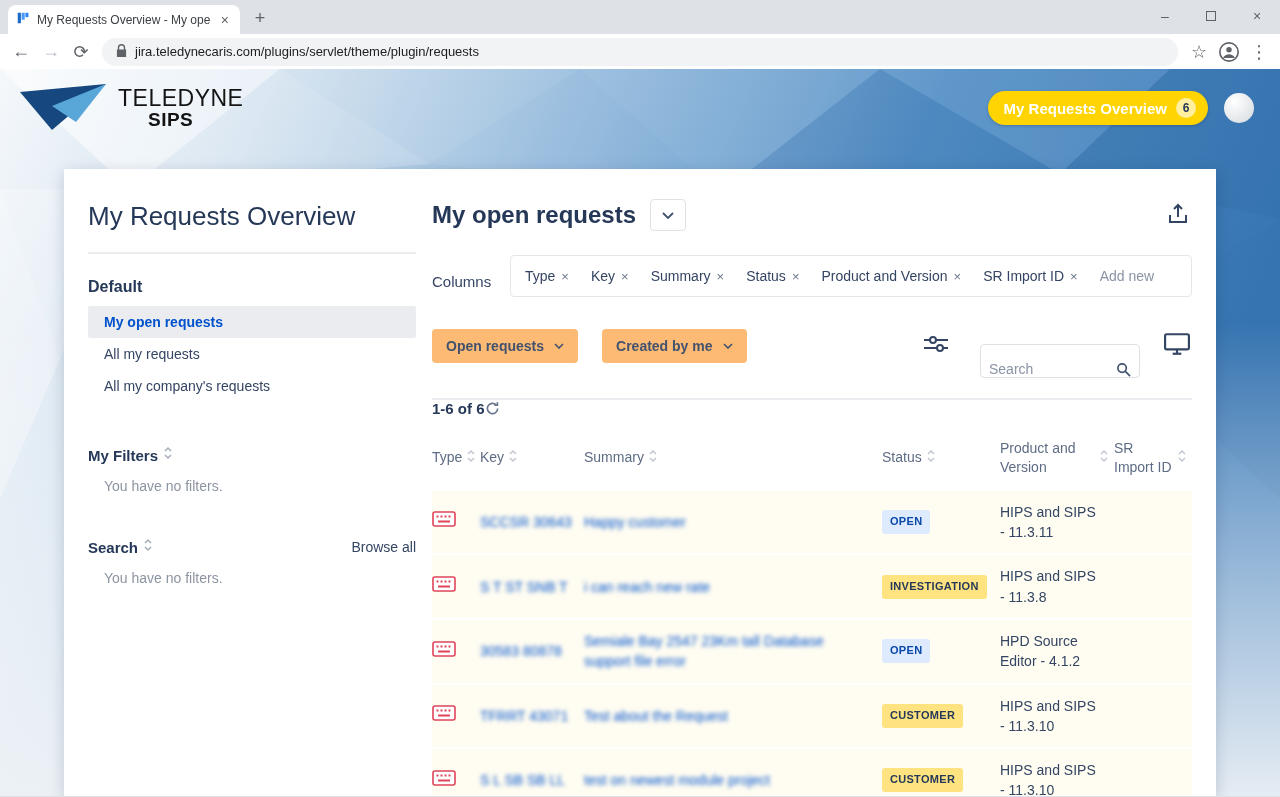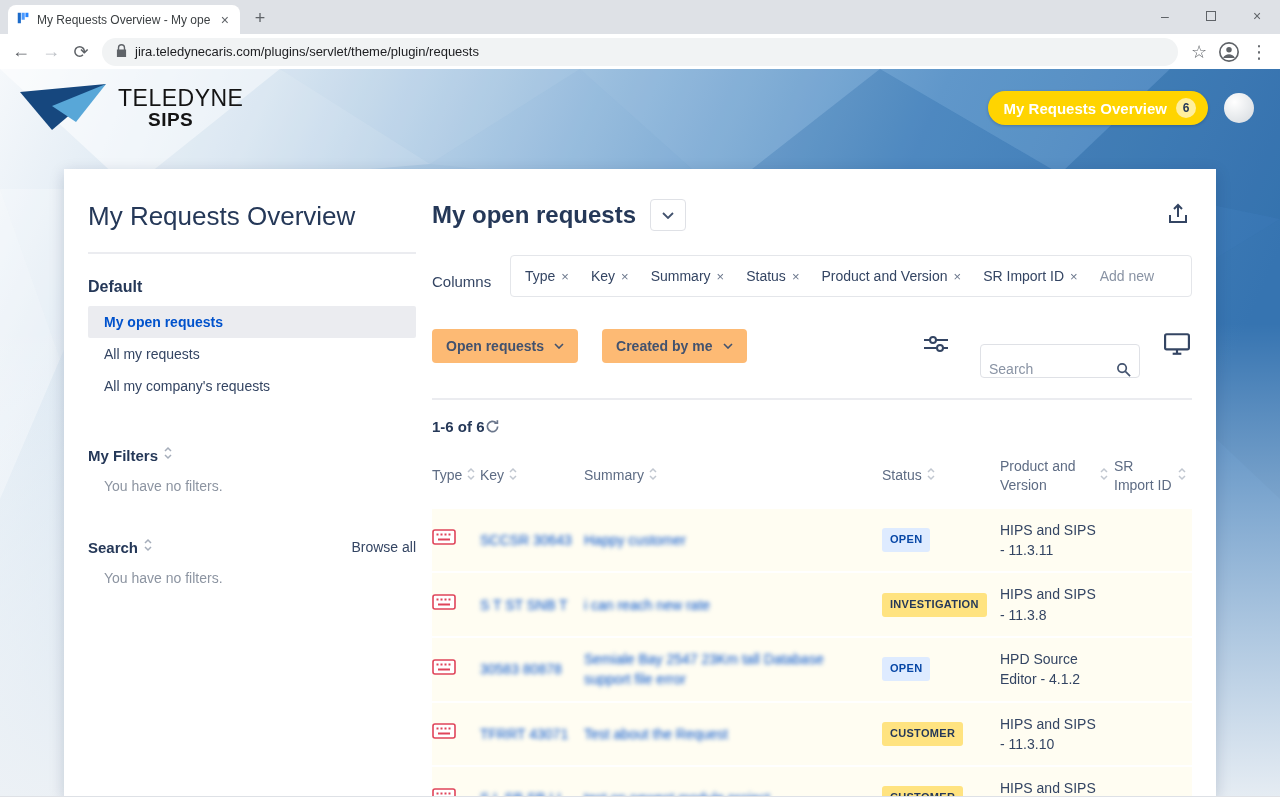--- a/index.html
+++ b/index.html
@@ -86,21 +86,21 @@
               margin-right:24px; cursor:pointer; font-family:inherit; }
   .sliders-btn { margin-left:auto; background:none; border:none; cursor:pointer; padding:2px; }
   .search-box { margin-left:30px; width:160px; height:34px; border:1px solid #dfe1e6; border-radius:4px;
                 display:flex; align-items:flex-end; padding:0 8px; background:#fff;margin-top:31px; }
   .search-box input { border:none; outline:none; flex:1; min-width:0; font-size:14px; color:#344563;
                       font-family:inherit; background:transparent; }
   .search-box input::placeholder { color:#8993a4; }
   .monitor-btn { margin-left:22px; background:none; border:none; cursor:pointer; padding:2px; }
 
   .main-divider { border-top:2px solid #ebecf0; margin-top:20px; }
-  .count-row { margin-top:18px; display:flex; align-items:center; }
+  .count-row { display:flex; align-items:center; }
   .count-text { font-size:15px; font-weight:bold; color:#253858; }
   .refresh-btn { background:none; border:none; cursor:pointer; padding:0; display:flex; }
 
   
   .req-table { margin-top:12px; }
   .t-row { display:grid; grid-template-columns:48px 104px 298px 118px 114px 78px; align-items:center; }
   .t-head { padding:10px 0 14px 0; }
   .t-head-cell { display:flex; align-items:center; gap:5px; font-size:14px; color:#5e6c84;
                  cursor:pointer; padding-right:6px; }
   .t-head-cell .hlabel { line-height:1.35; }

